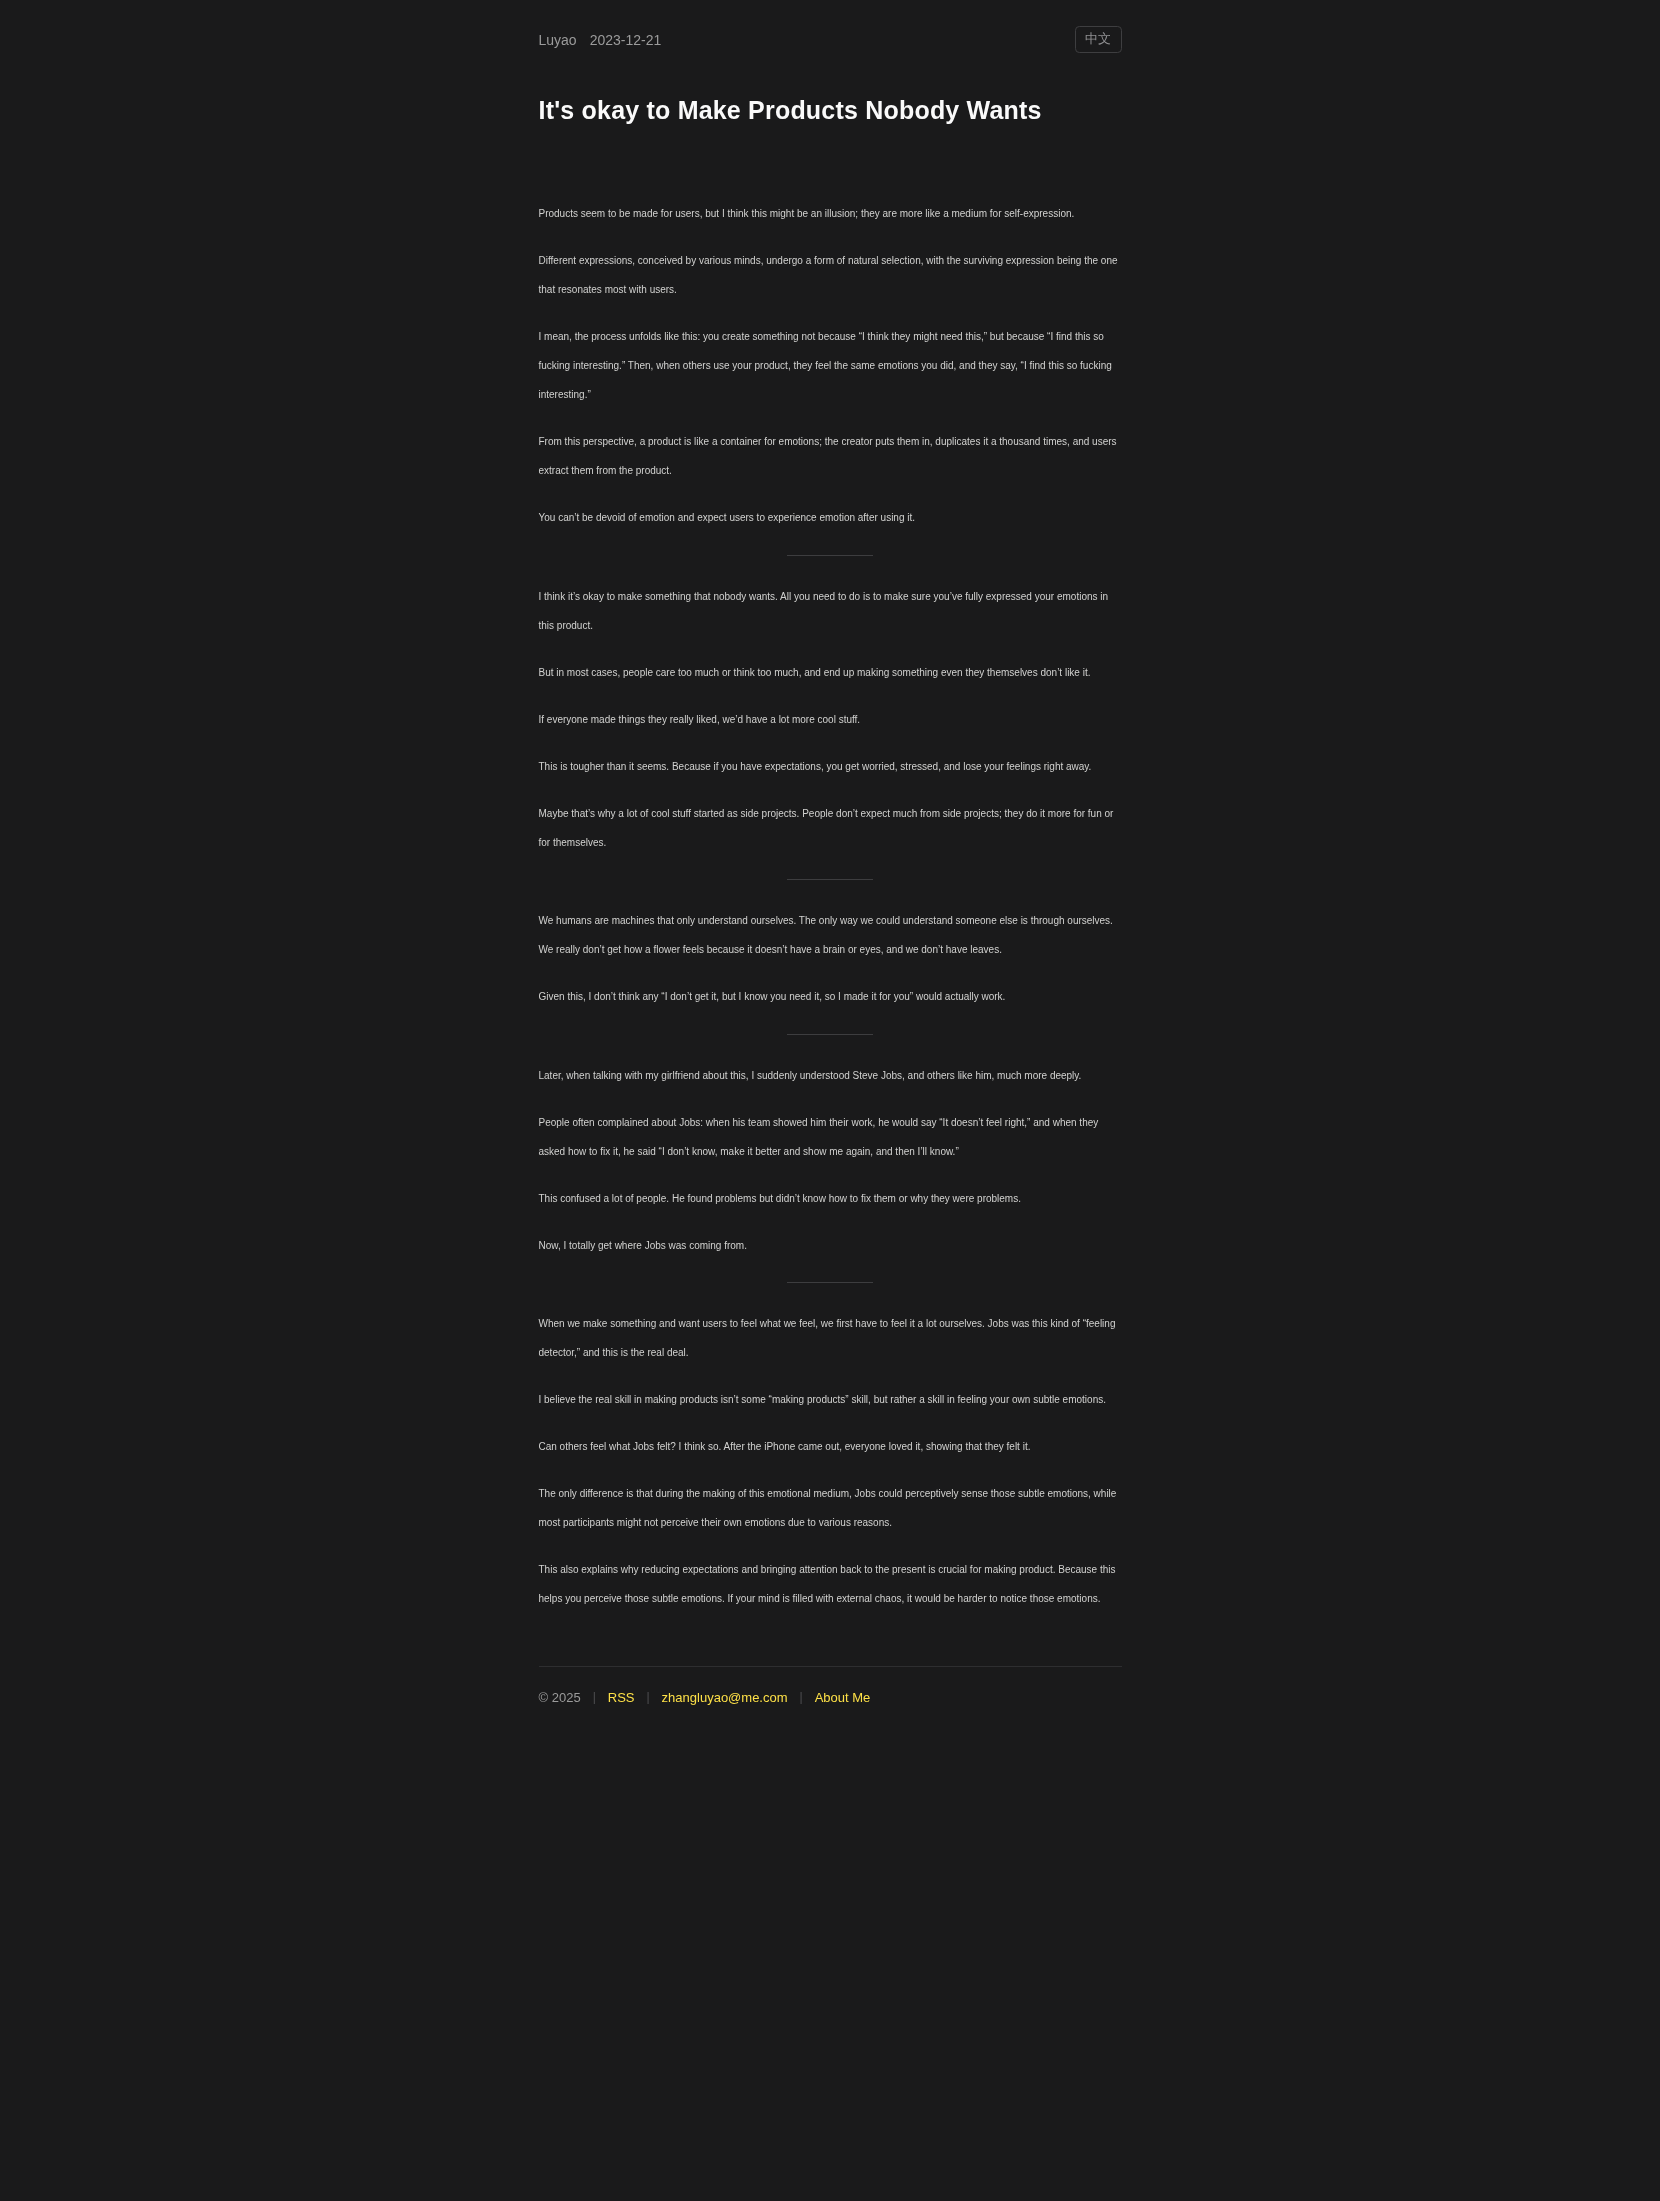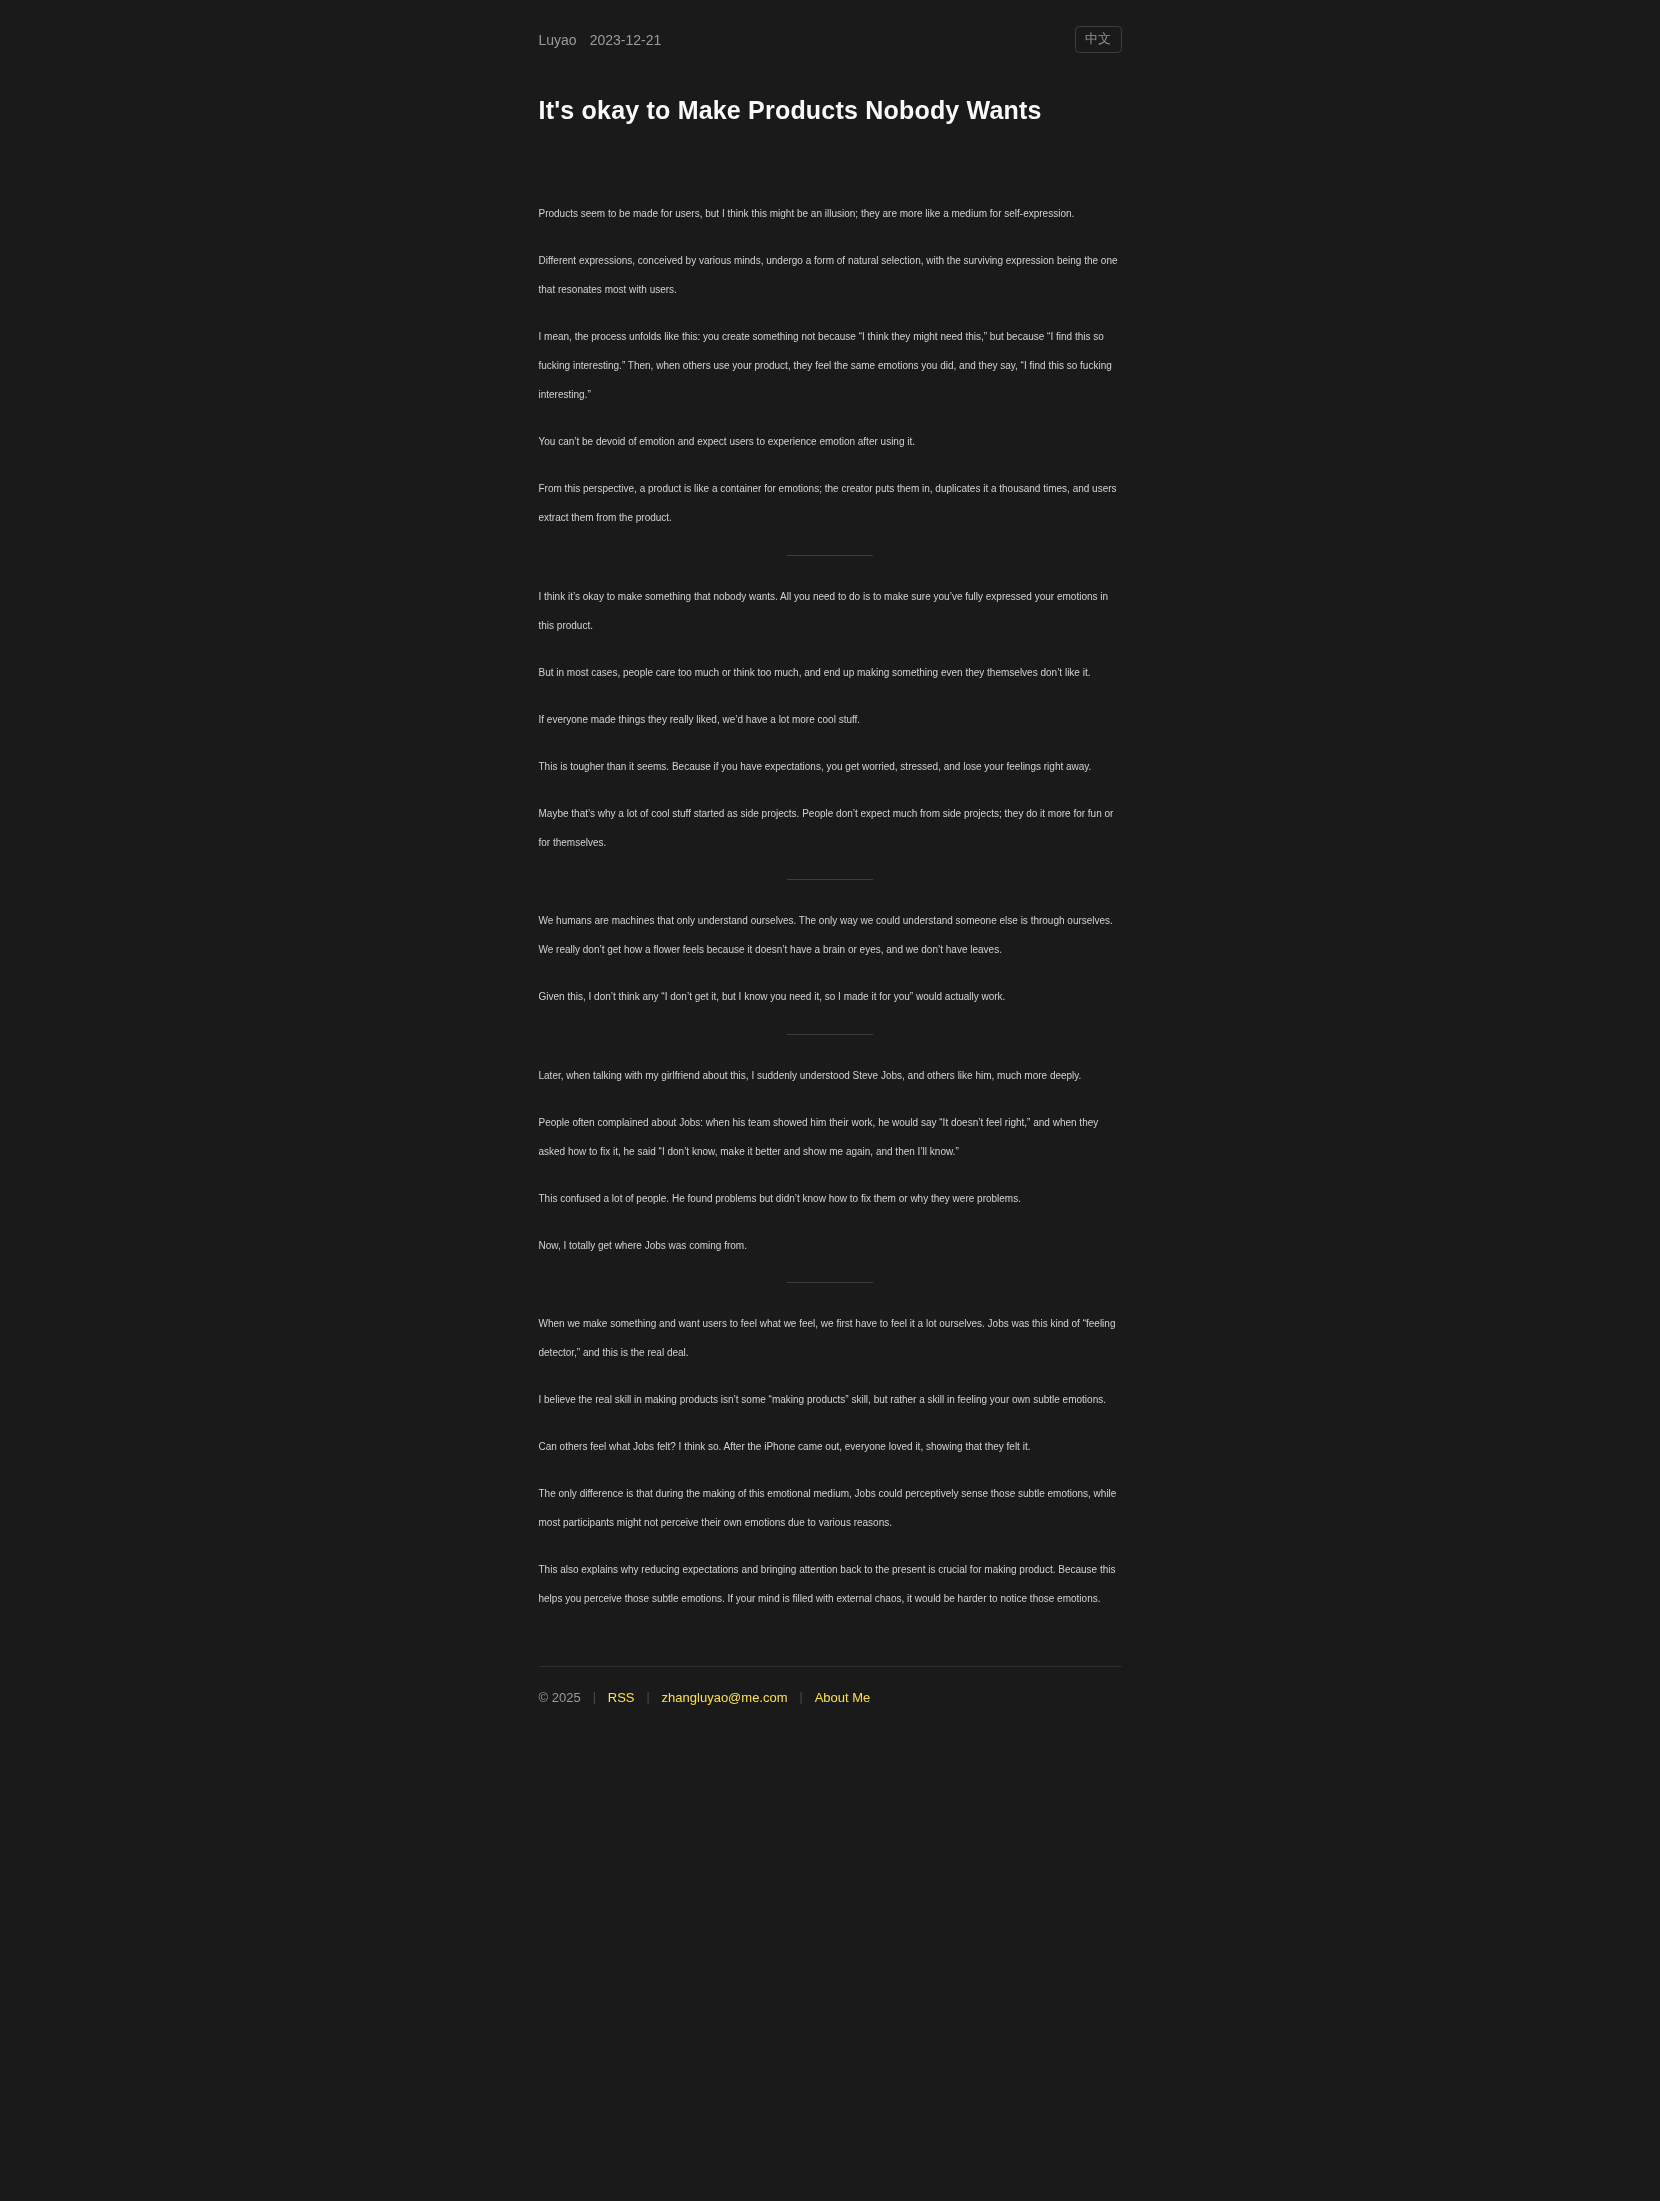--- a/index.html
+++ b/index.html
@@ -101,22 +101,22 @@
     </div>
     <a class="lang-toggle">中文</a>
   </header>
 
   <h1 class="post-title">It's okay to Make Products Nobody Wants</h1>
 
   <article class="post-body" id="post-body">
       <p>Products seem to be made for users, but I think this might be an illusion; they are more like a medium for self-expression.</p>
       <p>Different expressions, conceived by various minds, undergo a form of natural selection, with the surviving expression being the one that resonates most with users.</p>
       <p>I mean, the process unfolds like this: you create something not because “I think they might need this,” but because “I find this so fucking interesting.” Then, when others use your product, they feel the same emotions you did, and they say, “I find this so fucking interesting.”</p>
+      <p>From this perspective, a product is like a container for emotions; the creator puts them in, duplicates it a thousand times, and users extract them from the product.</p>
       <p>You can’t be devoid of emotion and expect users to experience emotion after using it.</p>
-      <p>From this perspective, a product is like a container for emotions; the creator puts them in, duplicates it a thousand times, and users extract them from the product.</p>
       <hr class="divider">
       <p>I think it’s okay to make something that nobody wants. All you need to do is to make sure you’ve fully expressed your emotions in this product.</p>
       <p>But in most cases, people care too much or think too much, and end up making something even they themselves don’t like it.</p>
       <p>If everyone made things they really liked, we’d have a lot more cool stuff.</p>
       <p>This is tougher than it seems. Because if you have expectations, you get worried, stressed, and lose your feelings right away.</p>
       <p>Maybe that’s why a lot of cool stuff started as side projects. People don’t expect much from side projects; they do it more for fun or for themselves.</p>
       <hr class="divider">
       <p>We humans are machines that only understand ourselves. The only way we could understand someone else is through ourselves. We really don’t get how a flower feels because it doesn’t have a brain or eyes, and we don’t have leaves.</p>
       <p>Given this, I don’t think any “I don’t get it, but I know you need it, so I made it for you” would actually work.</p>
       <hr class="divider">

